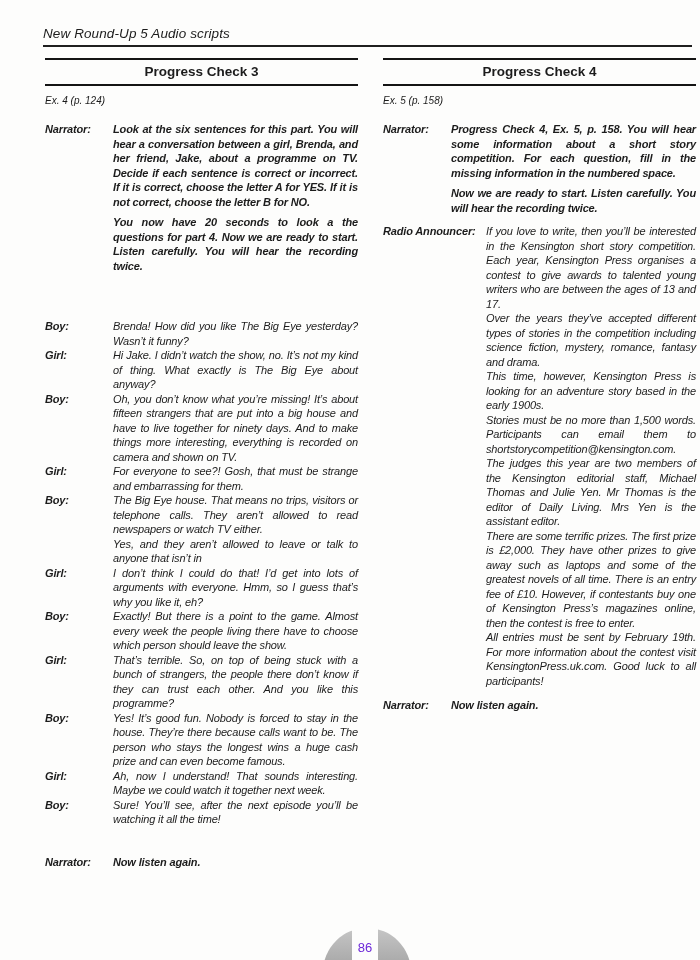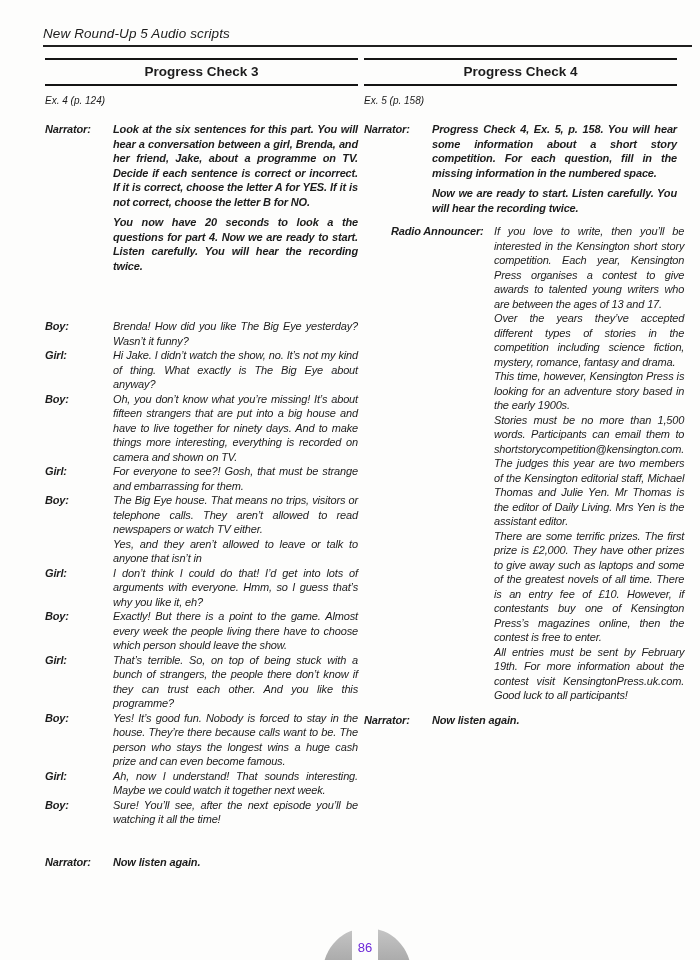--- a/index.html
+++ b/index.html
@@ -19,21 +19,21 @@
   .page-header .title{
     font-size:13.5px;
     font-weight:400;
     letter-spacing:.1px;
     padding-bottom:4px;
   }
   .header-rule{height:2px;background:#1f1f1f;margin-right:0;}
   
   .columns{
     display:flex;
-    gap:6px;
+    gap:25px;
     margin:11px 14px 0 45px;
   }
   .col{flex:0 0 313px;width:313px;}
   
   .section-box{
     border-top:2px solid #141414;
     border-bottom:2px solid #141414;
     text-align:center;
     font-style:normal;
     font-weight:700;
@@ -67,21 +67,21 @@
   .col-left  .turn:last-of-type  .turn-text,
   .col-right .turn:first-of-type .turn-text,
   .col-right .turn:last-of-type  .turn-text{font-weight:700;}
   .turn:first-of-type .turn-text p + p{margin-top:6px;}
   
   .col-left  .turn:first-of-type{margin-bottom:46px;}
   .col-left  .turn:last-of-type{margin-top:28px;}
   .col-right .turn:first-of-type{margin-bottom:9px;}
   .col-right .turn:last-of-type{margin-top:10px;}
   
-  .col-right .turn:nth-of-type(2){grid-template-columns:103px 1fr;margin-left:27px;}
+  .col-right .turn:nth-of-type(2){grid-template-columns:103px 1fr;}
   
   .footer-mark{
     position:absolute;
     left:323px;top:928px;
     width:88px;height:32px;
     overflow:hidden;
   }
   .footer-circle{
     position:absolute;left:0;top:0;
     width:88px;height:88px;

